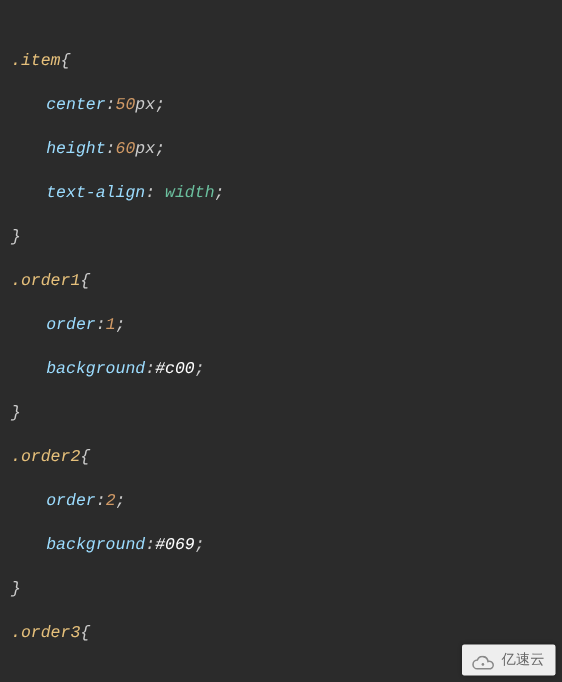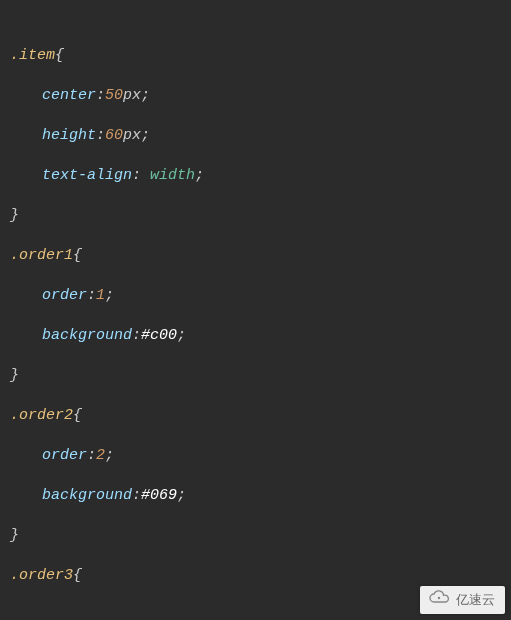--- a/index.html
+++ b/index.html
@@ -33,21 +33,21 @@
     position: absolute;
     right: 6px;
     bottom: 6px;
     background: rgba(255,255,255,0.92);
     color: #666;
     font-family: "Microsoft YaHei", Arial, sans-serif;
     font-size: 13px;
     padding: 4px 10px 4px 8px;
     border-radius: 2px;
     display: flex;
-    align-items: flex-start;
+    align-items: flex-end;
     gap: 6px;
     box-shadow: 0 0 4px rgba(0,0,0,0.3);
   }
   .watermark svg { display:block; }
 </style>
 </head>
 <body>
 
 <div class="code-block">
 

